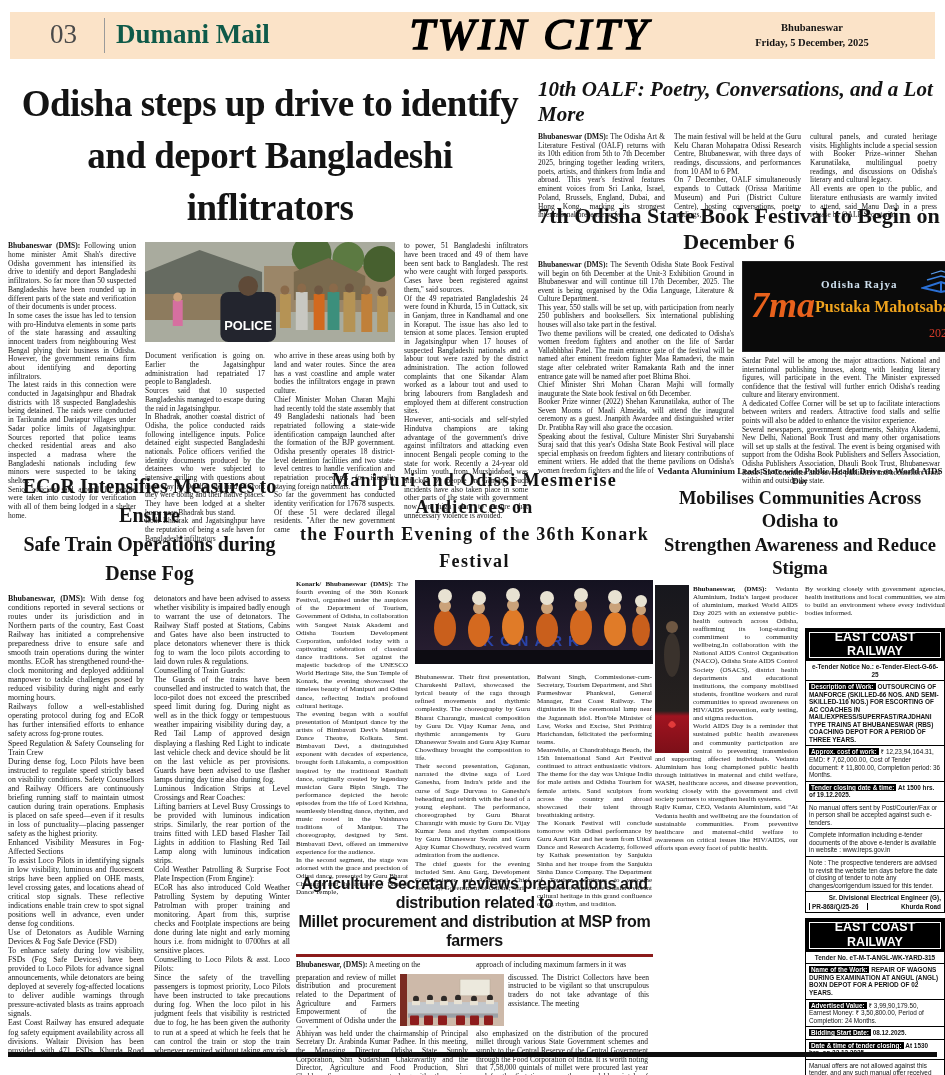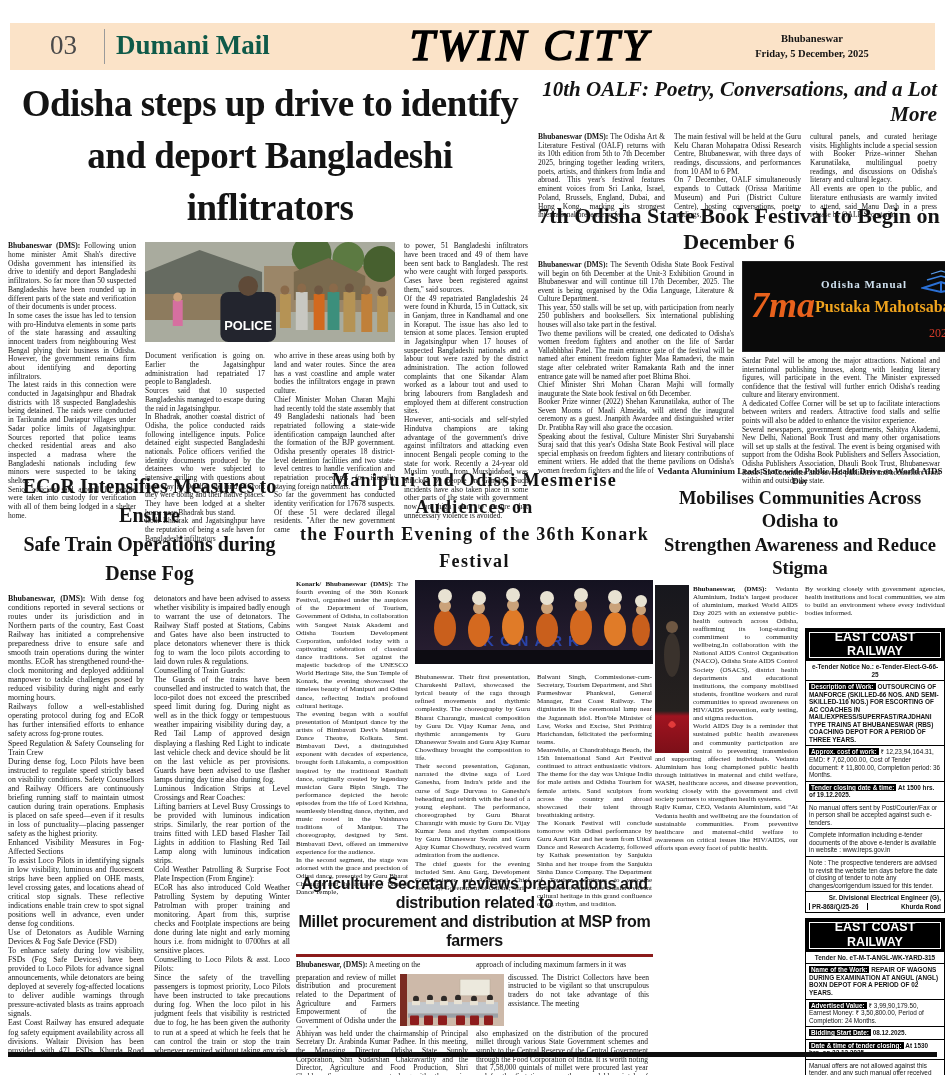--- a/index.html
+++ b/index.html
@@ -1,20 +1,20 @@
 <!DOCTYPE html>
 <html><head>
 <meta charset="utf-8">
 <style>
   * { margin:0; padding:0; box-sizing:border-box; }
   html,body { width:945px; height:1075px; background:#fff; }
   body { position:relative; font-family:"Liberation Serif", serif; color:#141414; overflow:hidden; }
 
   
-  #header-band { position:absolute; left:10px; top:23px; width:925px; height:47px; background:#fbe3c8; }
+  #header-band { position:absolute; left:10px; top:12px; width:925px; height:47px; background:#fbe3c8; }
   .pg-num { position:absolute; left:40px; top:7px; font-size:27px; color:#4a4a4a; }
   .hdr-div { position:absolute; left:94px; top:6px; width:1px; height:35px; background:#9a9a9a; }
   .paper-name { position:absolute; left:106px; top:7px; font-size:27px; font-weight:bold; color:#0f5a49; }
   .masthead { position:absolute; left:310px; top:-4px; width:420px; text-align:center; font-size:45px; font-weight:normal; font-style:italic; letter-spacing:3px; color:#000; -webkit-text-stroke:1.6px #000; }
   .hdr-right { position:absolute; right:38px; top:8px; width:170px; text-align:center; font-weight:bold; font-size:10.5px; line-height:1.45; }
 
   
   .news { font-size:7.5px; line-height:1.16; text-align:justify; white-space:pre-line; overflow:hidden; }
   .dl { font-weight:bold; }
   .col { overflow:hidden; }
@@ -26,21 +26,21 @@
   .m-c1 { width:128px; height:298px; }
   .m-mid { width:250px; }
   .m-c4 { width:124px; height:298px; }
   .m-photo { width:250px; height:100px; margin-bottom:6px; }
   .m-mid-cols { display:flex; gap:9px; }
   .m-ca { width:120px; height:190px; }
   .m-cb { width:121px; height:190px; }
 
   
   #oalf { position:absolute; left:538px; top:77px; width:399px; }
-  .oalf-hl { text-align:right; font-weight:bold; font-style:italic; font-size:21px; }
+  .oalf-hl { text-align:left; font-weight:bold; font-style:italic; font-size:21px; }
   #oalf-body { margin-top:6px; display:flex; gap:9px; }
   .o-col { width:127px; height:100px; }
 
   
   #bookfest { position:absolute; left:538px; top:203px; width:402px; }
   .bf-hl { text-align:center; font-weight:bold; font-size:22px; }
   #bf-body { margin-top:6px; display:flex; gap:8px; }
   .bf-left { width:196px; height:238px; font-size:7.4px; }
   .bf-right { width:198px; }
   .bf-logo { position:relative; width:228px; height:91px; background:#0a0a0a; overflow:hidden; border:1px solid #222; }
@@ -186,21 +186,21 @@
   <div id="bf-body">
     <p class="news col bf-left"><b class="dl">Bhubaneswar (DMS):</b> <span>The Seventh Odisha State Book Festival will begin on 6th December at the Unit-3 Exhibition Ground in Bhubaneswar and will continue till 17th December, 2025. The event is being organised by the Odia Language, Literature &amp; Culture Department.
 This year, 550 stalls will be set up, with participation from nearly 250 publishers and booksellers. Six international publishing houses will also take part in the festival.
 Two theme pavilions will be created, one dedicated to Odisha's women freedom fighters and another on the life of Sardar Vallabhbhai Patel. The main entrance gate of the festival will be named after eminent freedom fighter Maa Ramadevi, the main stage after celebrated writer Ramakanta Rath and the inner entrance gate will be named after poet Bhima Bhoi.
 Chief Minister Shri Mohan Charan Majhi will formally inaugurate the State book festival on 6th December.
 Booker Prize winner (2022) Shehan Karunatilaka, author of The Seven Moons of Maali Almeida, will attend the inaugural ceremony as a guest. Jnanpith Awardee and distinguished writer Dr. Pratibha Ray will also grace the occasion.
 Speaking about the festival, Culture Minister Shri Suryabanshi Suraj said that this year's Odisha State Book Festival will place special emphasis on freedom fighters and literary contributions of eminent writers. He added that the theme pavilions on Odisha's women freedom fighters and the life of</span></p>
     <div class="bf-right">
       <div class="bf-logo">
         <span class="bf-big">7ma</span>
-        <span class="bf-top">Odisha Manual</span>
+        <span class="bf-top">Odisha Rajya</span>
         <span class="bf-main">Pustaka Mahotsaba</span>
         <span class="bf-year">2025</span>
         <svg class="bf-book" width="40" height="26" viewBox="0 0 40 26">
           <path d="M2 20 L20 14 L38 20 L20 24 Z" fill="none" stroke="#2a6fd4" stroke-width="2"></path>
           <path d="M20 14 L20 24" stroke="#2a6fd4" stroke-width="2"></path>
           <path d="M6 12 L20 8 L34 12" fill="none" stroke="#3b82e0" stroke-width="1.5"></path>
           <path d="M10 6 L20 3 L30 6" fill="none" stroke="#5a9be8" stroke-width="1.2"></path>
         </svg>
       </div>
       <p class="news col bf-rtext">Sardar Patel will be among the major attractions. National and international publishing houses, along with leading literary figures, will participate in the event. The Minister expressed confidence that the festival will further enrich Odisha's reading culture and literary environment.

